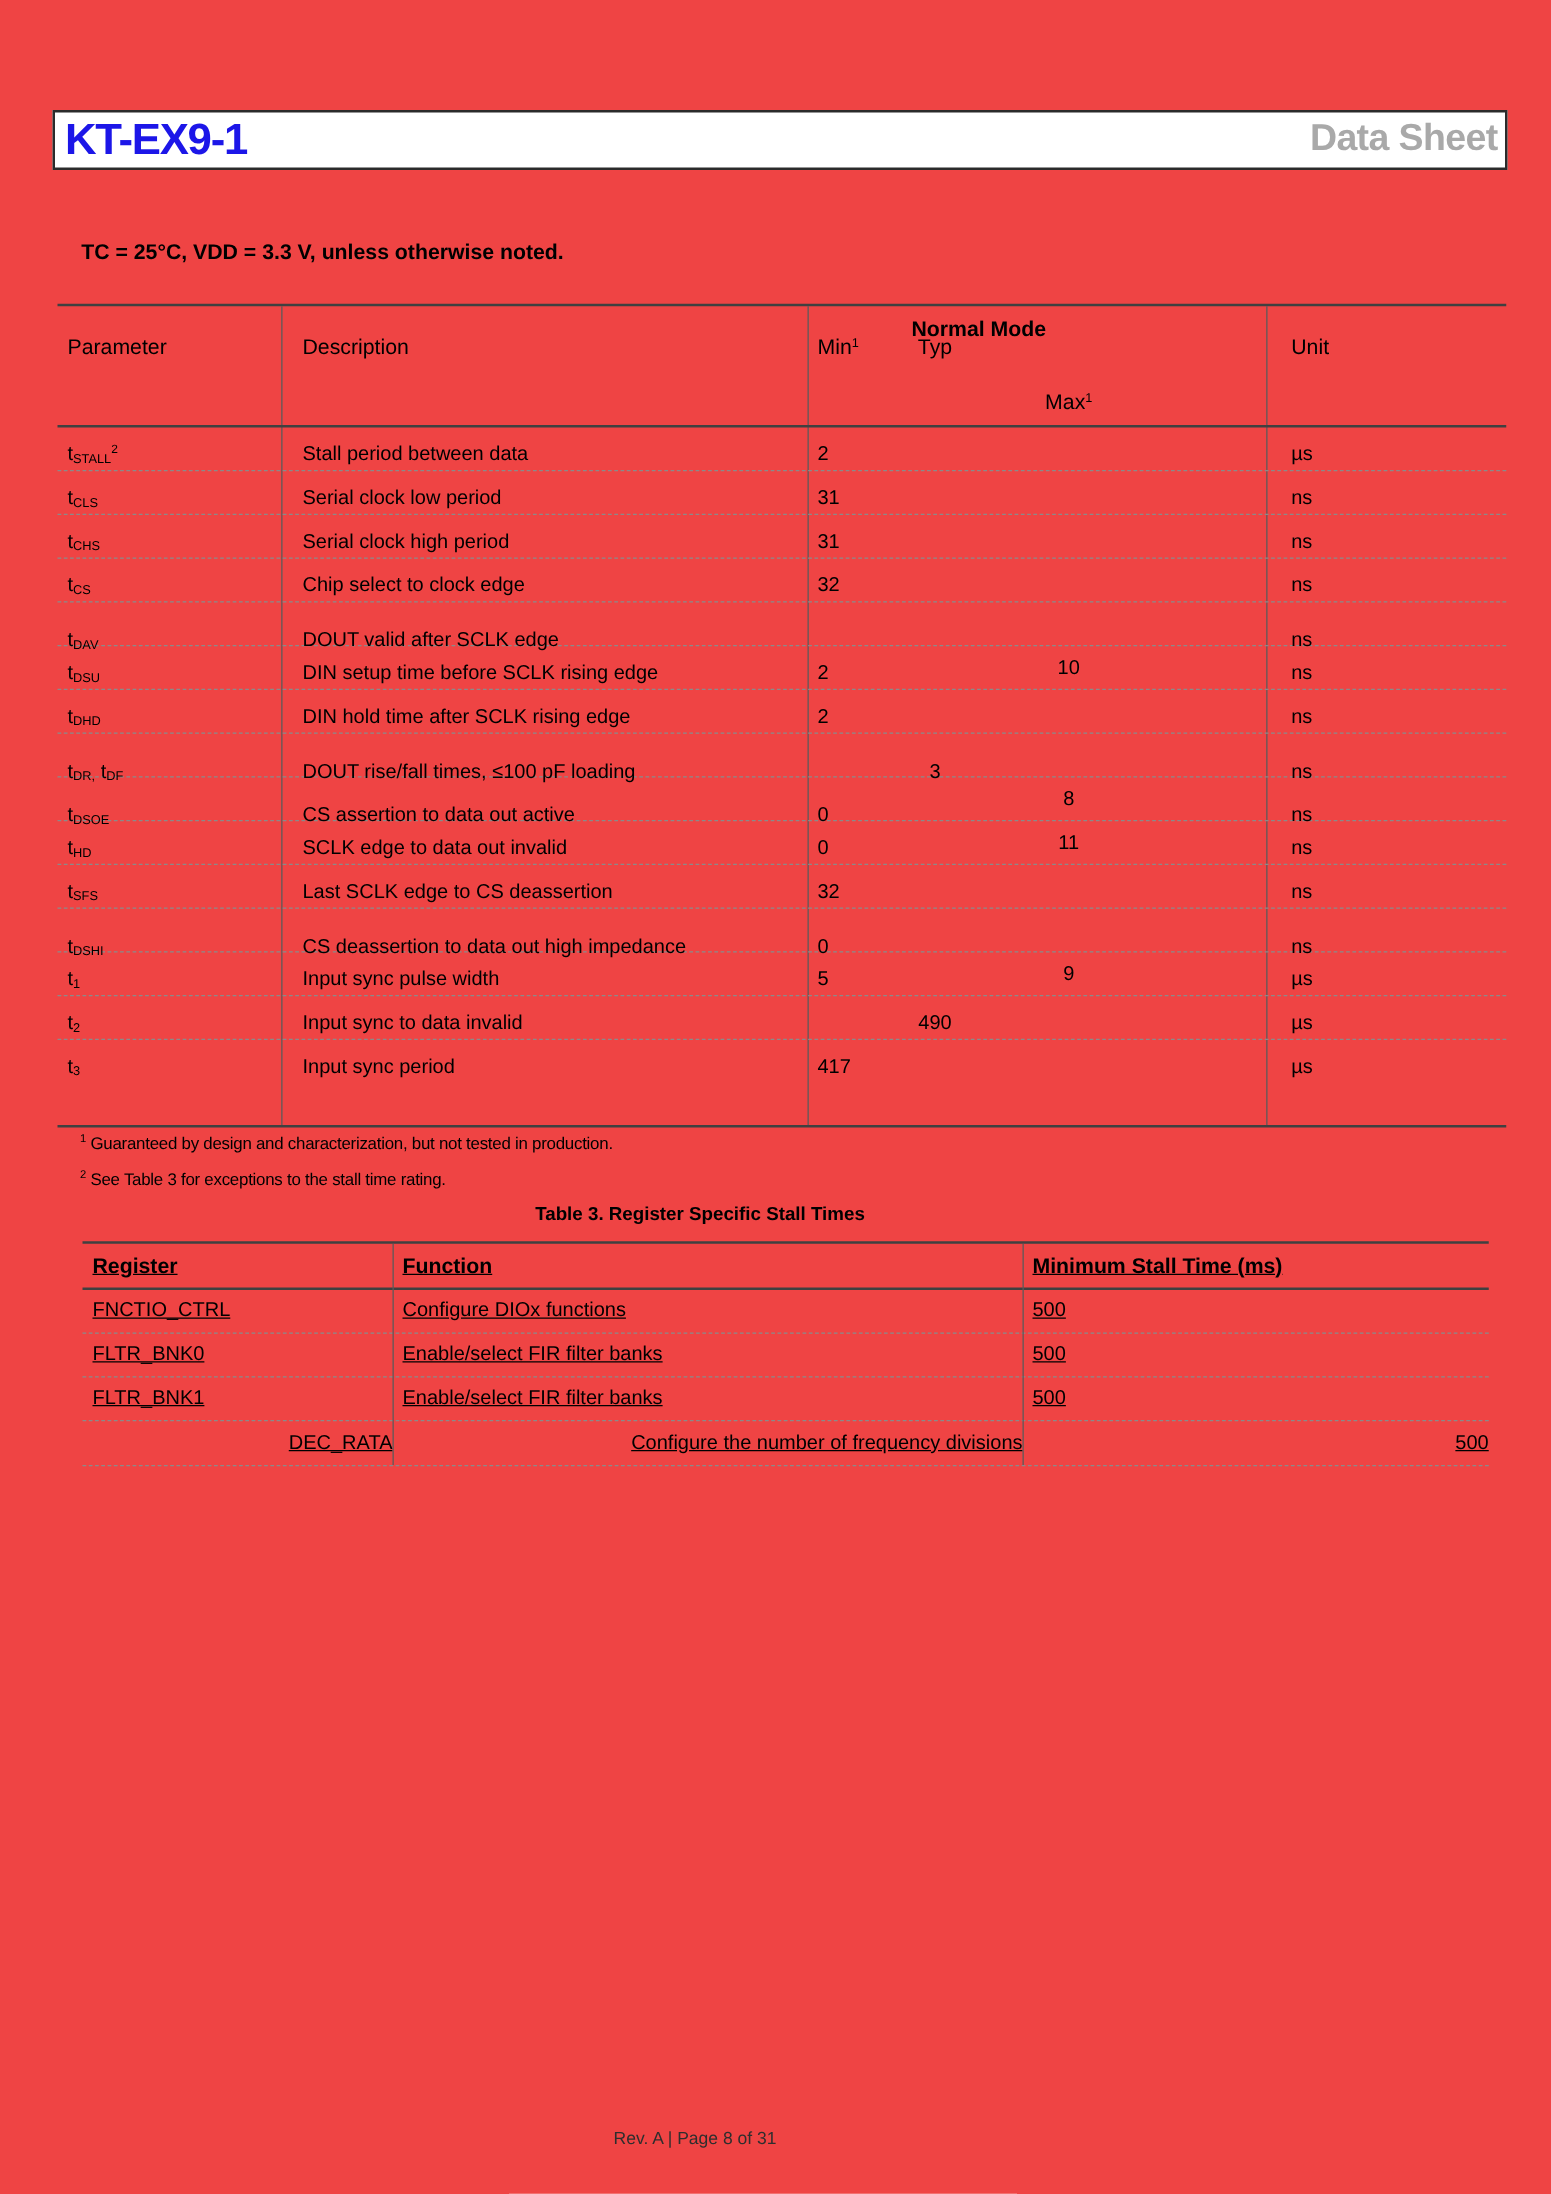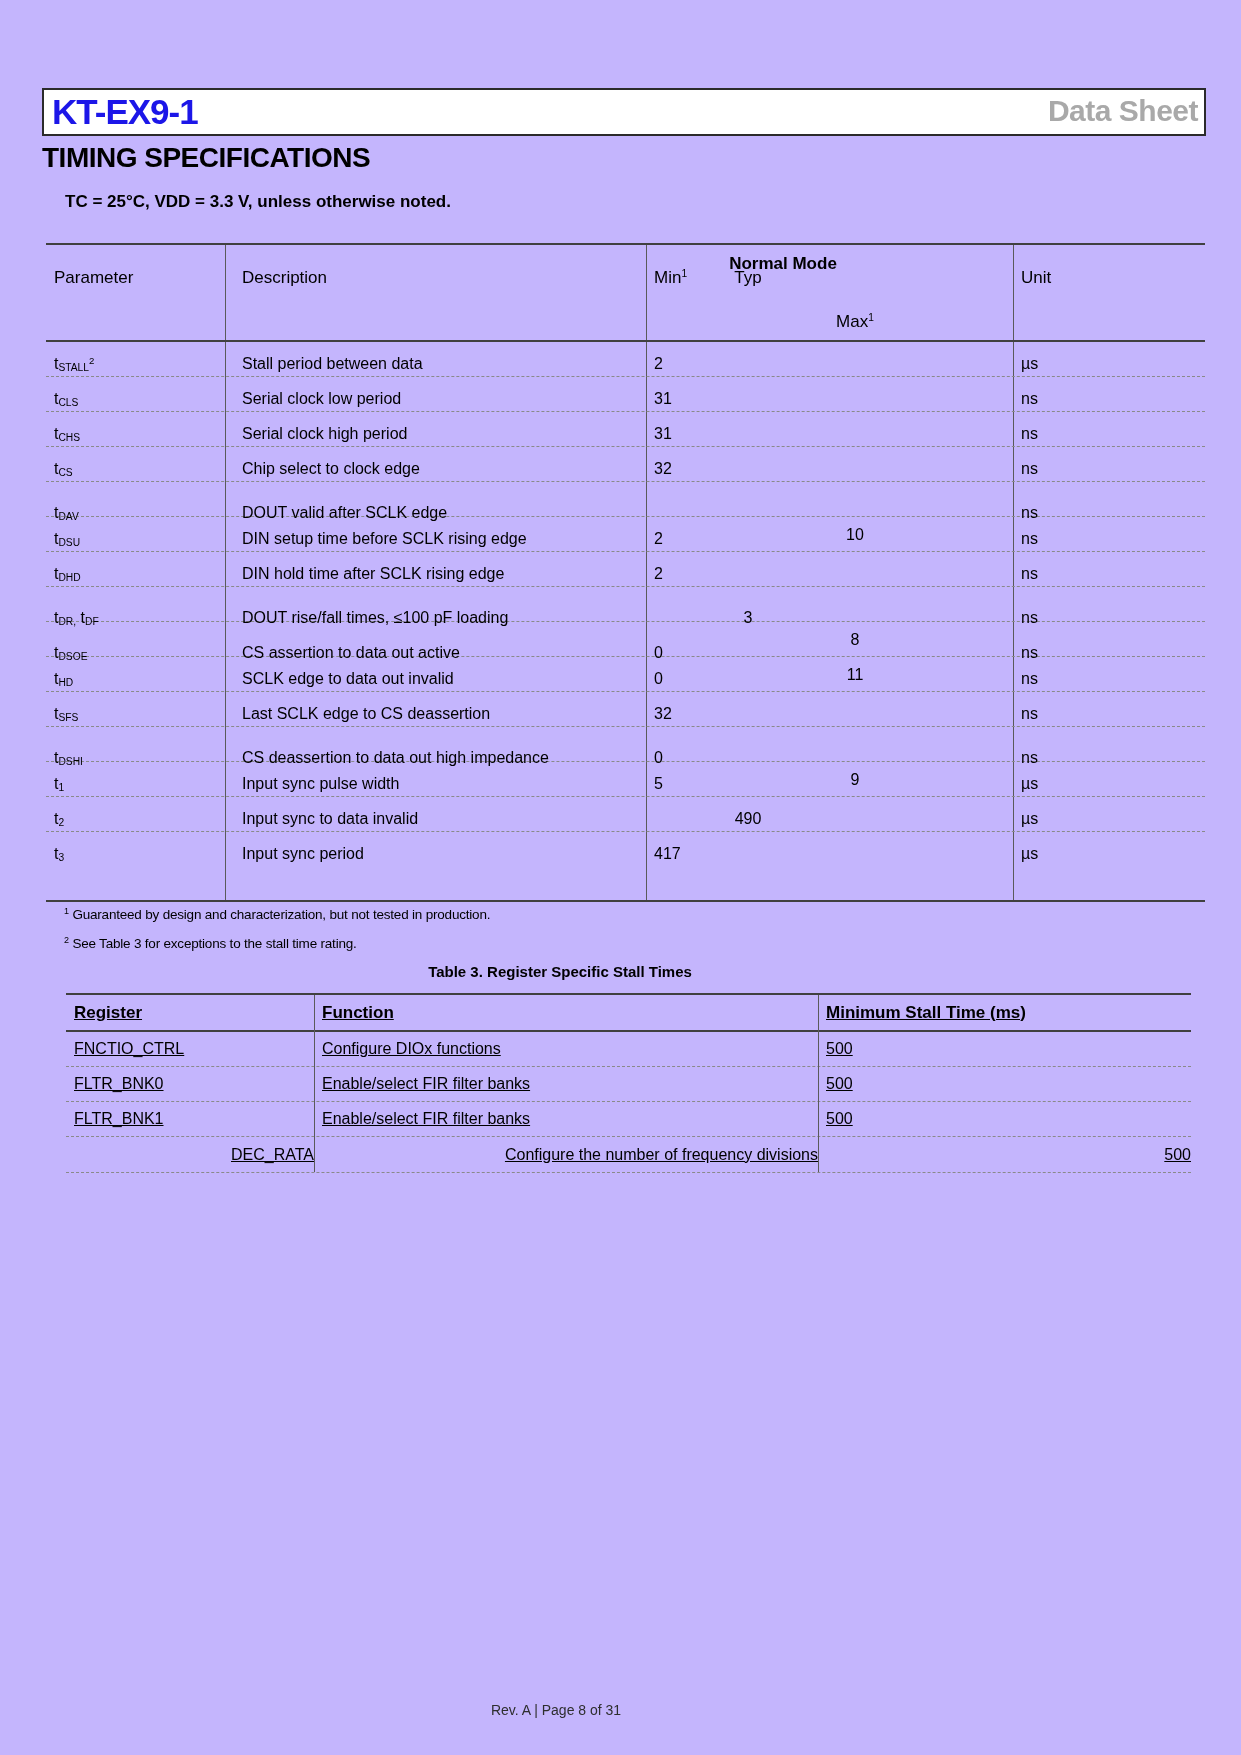--- a/index.html
+++ b/index.html
@@ -1,17 +1,17 @@
 <!DOCTYPE html>
 <html><head>
 <meta charset="utf-8">
 <style>
   html,body{margin:0;padding:0;background:#fff;}
   body{width:1241px;height:1755px;position:relative;font-family:"Liberation Sans",sans-serif;color:#000;overflow:hidden;}
-  .page{position:absolute;inset:0;background:#c4b5fd;}
+  .page{position:absolute;inset:0;background:#ef4444;}
 
   
   .header-box{position:absolute;left:42px;top:88px;width:1164px;height:48px;border:2px solid #2b2b2b;
     box-sizing:border-box;display:flex;align-items:center;justify-content:space-between;padding:0 6px 2px 8px;background:#fff;}
   .product{font-size:35px;font-weight:bold;letter-spacing:-1px;line-height:1;color:#1c16e8;}
   .doctype{font-size:30px;font-weight:bold;letter-spacing:-0.5px;line-height:1;color:#a9a9a9;}
 
   .title{position:absolute;left:42px;top:142px;margin:0;font-size:28px;font-weight:bold;letter-spacing:-0.5px;}
   .condition{position:absolute;left:65px;top:192px;font-size:17px;font-weight:bold;}
 
@@ -31,21 +31,21 @@
   .t2body{position:absolute;left:0;top:97px;width:100%;}
   .t2row{display:grid;grid-template-columns:179px 421px 60px 84px 130px 93px 192px;height:35px;
          align-items:center;border-bottom:1px dashed #8a8a8a;box-sizing:border-box;font-size:16px;}
   .t2row:last-child{border-bottom:none;}
   .c{white-space:nowrap;overflow:visible;}
   .cp,.hp{padding-left:8px;}
   .cd,.hd{padding-left:17px;}
   .cmin,.hmin{padding-left:8px;}
   .ctyp,.htyp{text-align:center;}
   .cmax,.hmax{text-align:center;margin-top:44px;}
-  .cunit,.hunit{padding-left:8px;}
+  .cunit,.hunit{padding-left:20px;}
   sub{font-size:0.64em;vertical-align:-0.22em;line-height:0;}
   sup{font-size:0.6em;vertical-align:0.55em;line-height:0;}
 
   
   .fn{position:absolute;left:64px;font-size:13.5px;letter-spacing:-0.2px;}
   .fn sup{font-size:9px;vertical-align:0.6em;}
   .fn1{top:907px;}
   .fn2{top:936px;}
 
   
@@ -64,21 +64,20 @@
 </head>
 <body>
 
 <div class="page">
 
   <div class="header-box">
     <span class="product" style="color: rgb(28, 22, 232);">KT-EX9-1</span>
     <span class="doctype" style="color: rgb(169, 169, 169);">Data Sheet</span>
   </div>
 
-  <h1 class="title">TIMING SPECIFICATIONS</h1>
 
   <div class="condition">TC = 25°C, VDD = 3.3 V, unless otherwise noted.</div>
 
 
   <div class="t2">
     <div class="vline v1"></div>
     <div class="vline v2"></div>
     <div class="vline v3"></div>
     <div class="t2head">
       <div class="nm">Normal Mode</div>

